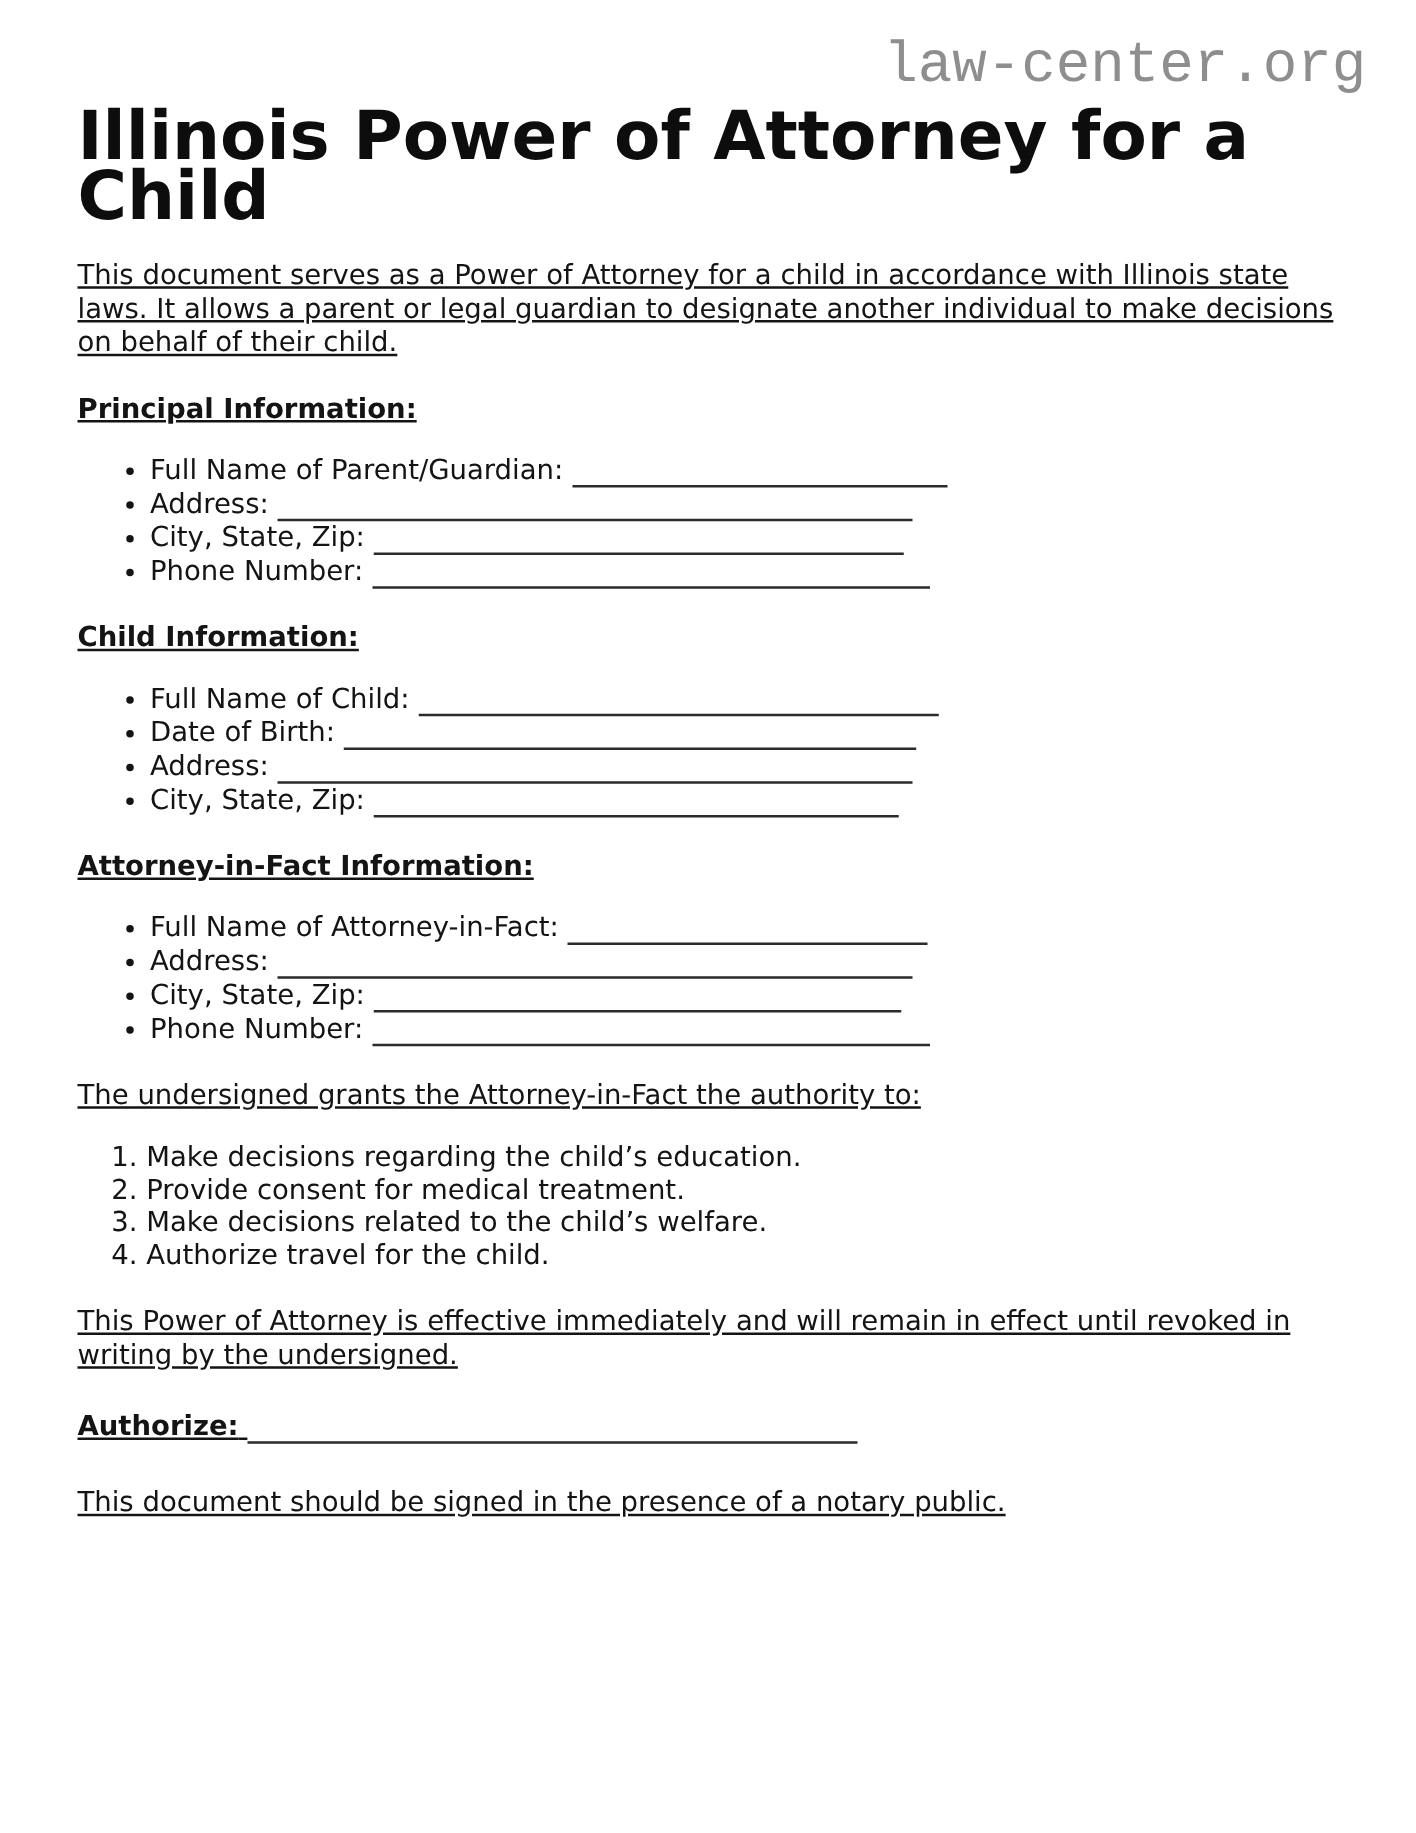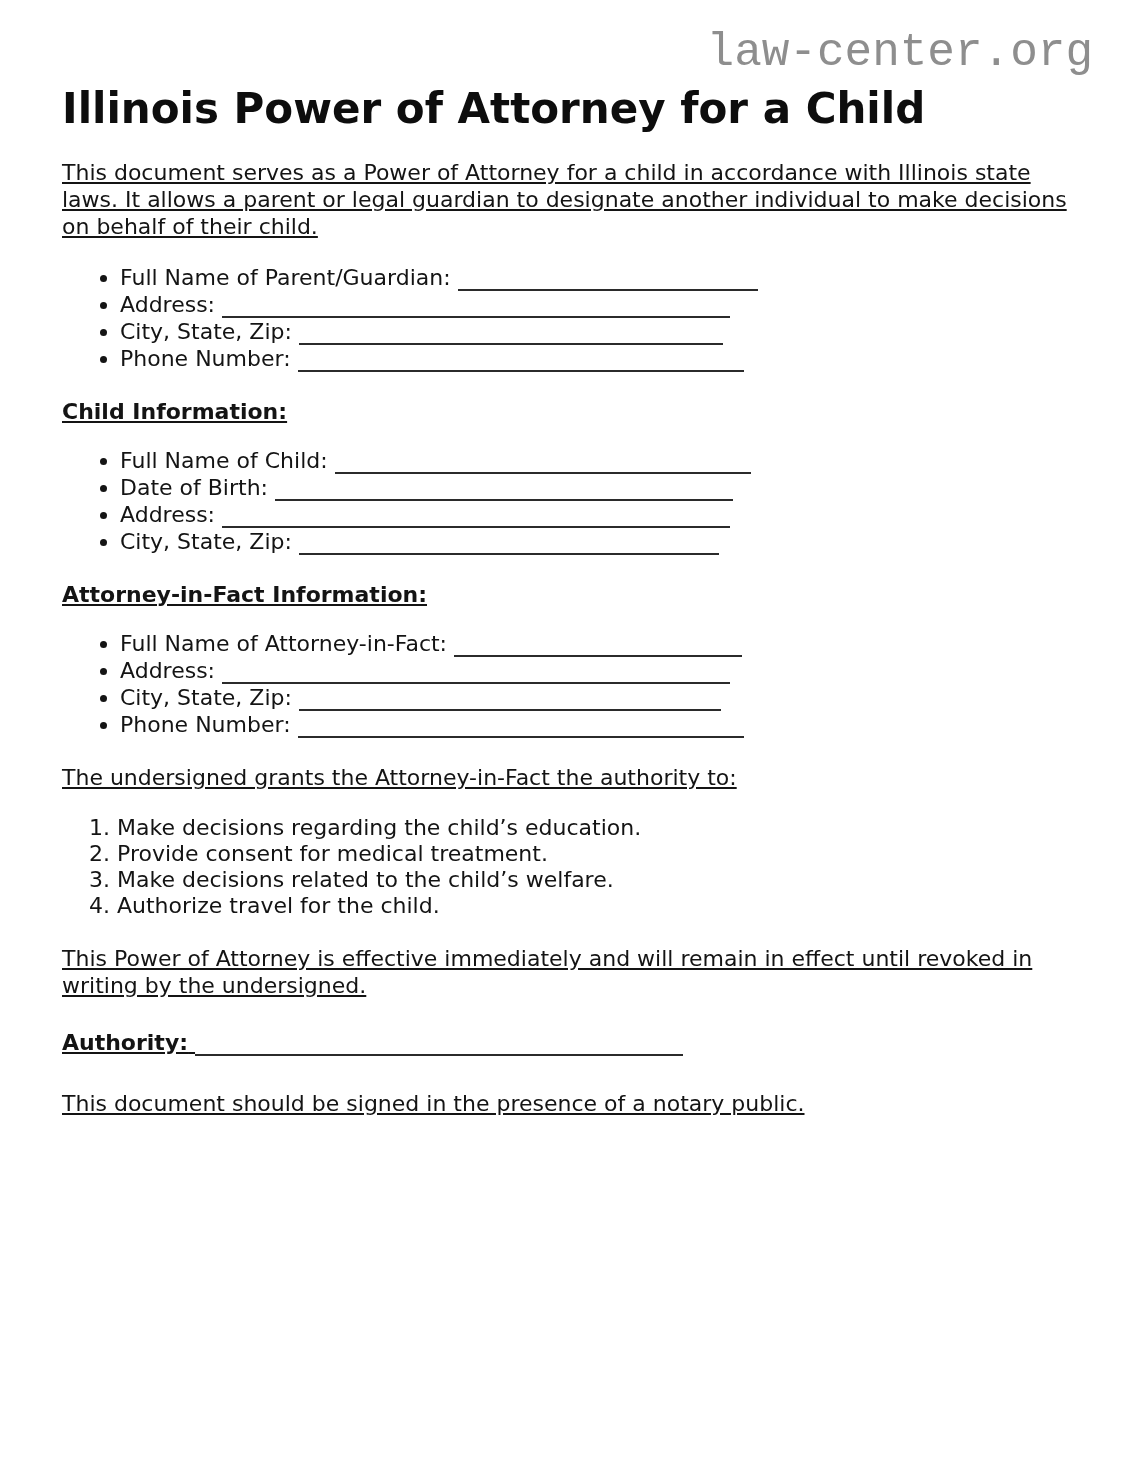--- a/index.html
+++ b/index.html
@@ -17,21 +17,21 @@
   .logo {
     text-align: right;
     font-family: "Liberation Mono", "DejaVu Sans Mono", monospace;
     font-size: 46px;
     line-height: 1.1;
     color: #8e8e8e;
     margin: 0;
     white-space: nowrap;
   }
   h1.doc-title {
-    font-size: 42px;
+    font-size: 54px;
     line-height: 48px;
     margin: 6px 0 26px 0;
     color: #0d0d0d;
     font-weight: bold;
   }
   p { margin: 24px 0; max-width: 1015px; text-decoration: underline; }
   p.sec-h { font-weight: bold; margin: 26px 0 22px 0; }
   ul.fields { list-style: disc; margin: 22px 0 26px 0; padding: 0 0 0 58px; }
   ul.fields li { line-height: 27px; }
   ol.powers { margin: 22px 0 26px 0; padding: 0 0 0 55px; }
@@ -50,20 +50,21 @@
 <body>
 
 <div class="page">
 
   <div class="logo">law-center.org</div>
 
   <h1 class="doc-title">Illinois Power of Attorney for a Child</h1>
 
   <p>This document serves as a Power of Attorney for a child in accordance with Illinois state laws. It allows a parent or legal guardian to designate another individual to make decisions on behalf of their child.</p>
 
+  <p class="sec-h">Principal Information:</p>
   <ul class="fields">
     <li><span>Full Name of Parent/Guardian:</span> <span class="blank" style="width:300px"></span></li>
     <li><span>Address:</span> <span class="blank" style="width:508px"></span></li>
     <li><span>City, State, Zip:</span> <span class="blank" style="width:424px"></span></li>
     <li><span>Phone Number:</span> <span class="blank" style="width:446px"></span></li>
   </ul>
 
   <p class="sec-h">Child Information:</p>
   <ul class="fields">
     <li><span>Full Name of Child:</span> <span class="blank" style="width:416px"></span></li>
@@ -83,18 +84,18 @@
   <p>The undersigned grants the Attorney-in-Fact the authority to:</p>
   <ol class="powers">
     <li>Make decisions regarding the child’s education.</li>
     <li>Provide consent for medical treatment.</li>
     <li>Make decisions related to the child’s welfare.</li>
     <li>Authorize travel for the child.</li>
   </ol>
 
   <p>This Power of Attorney is effective immediately and will remain in effect until revoked in writing by the undersigned.</p>
 
-  <p class="sig-row"><strong>Authority:</strong> <span class="blank" style="width:488px"></span></p>
+  <p class="sig-row"><strong>Authorize:</strong> <span class="blank" style="width:488px"></span></p>
 
 
   <p class="notary">This document should be signed in the presence of a notary public.</p>
 
 </div>
 
 </body></html>

